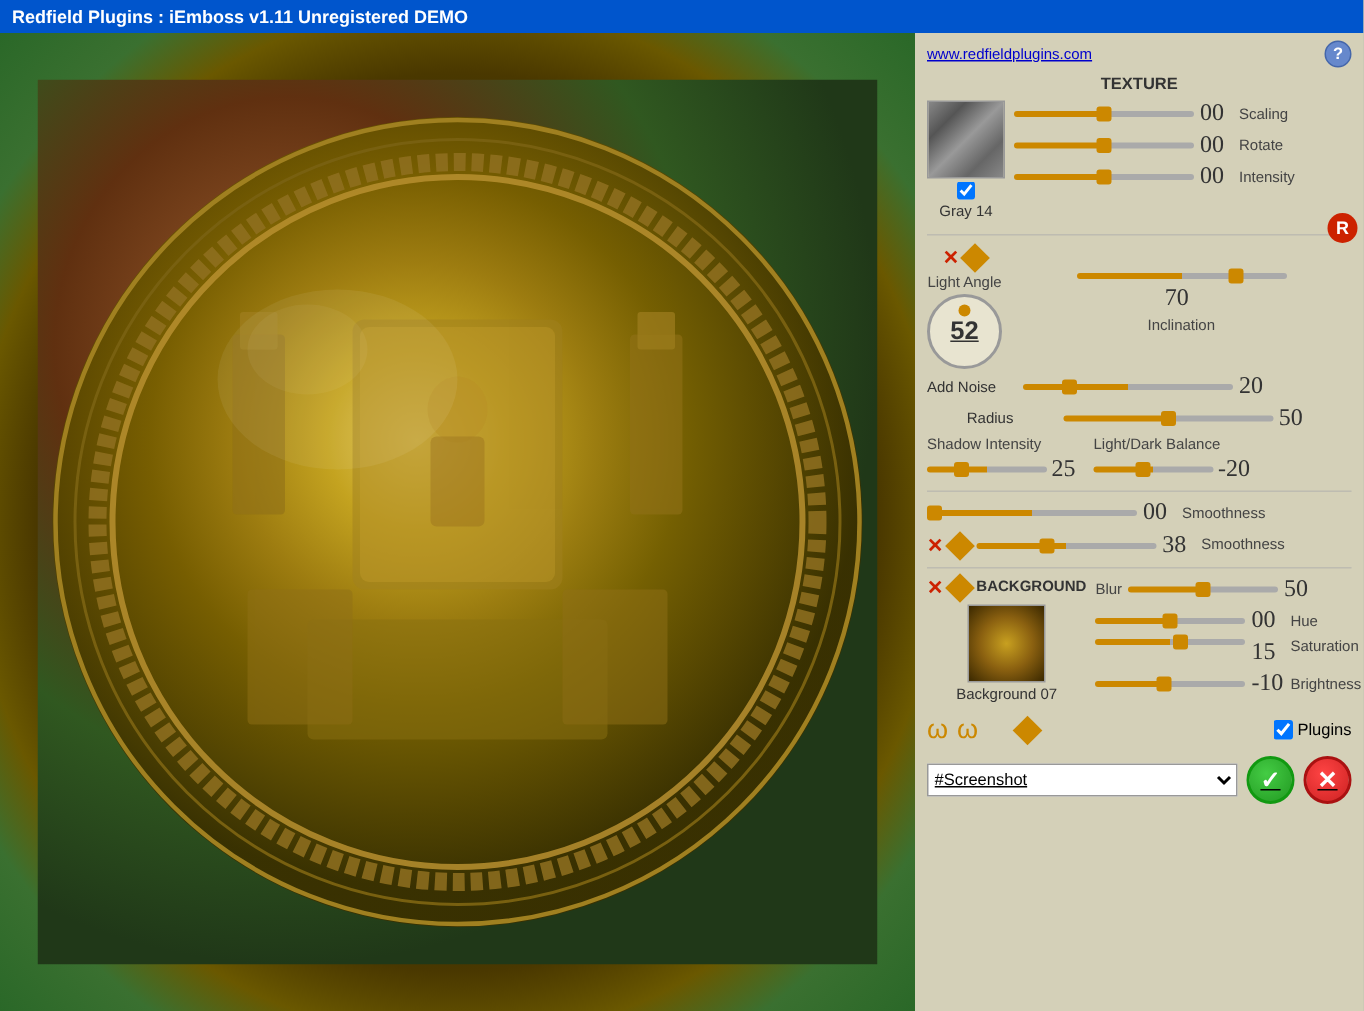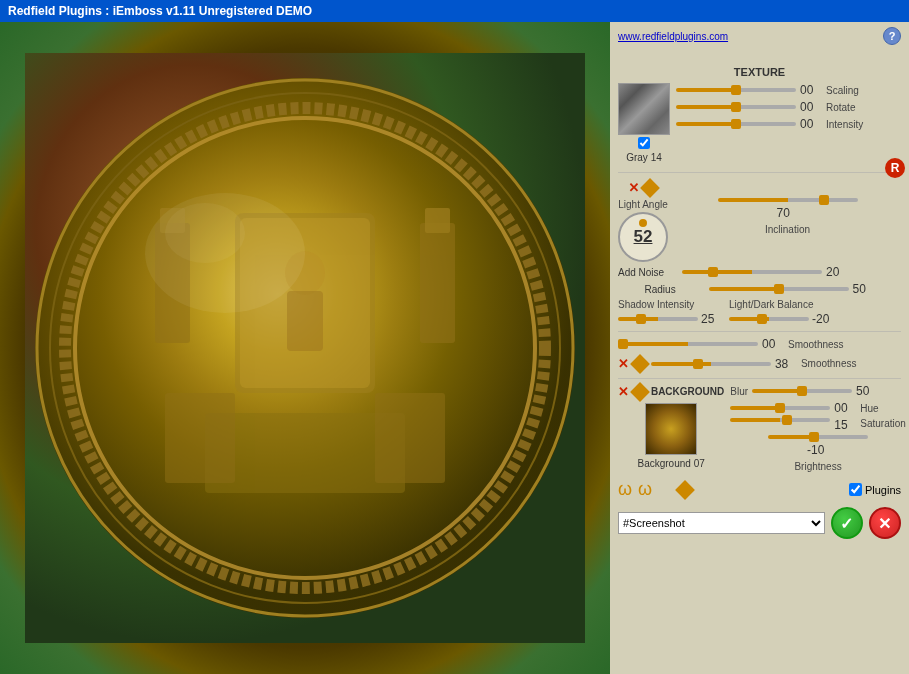--- a/index.html
+++ b/index.html
@@ -56,21 +56,21 @@
       padding: 5px 8px;
       display: flex;
       flex-direction: column;
       gap: 3px;
       overflow: hidden;
     }
     .top-link-row {
       display: flex;
       justify-content: space-between;
       align-items: center;
-      margin-bottom: 18px;
+      margin-bottom: 2px;
     }
     .link-text {
       color: #0000cc;
       font-size: 10px;
       text-decoration: underline;
       cursor: pointer;
     }
     .help-btn {
       width: 18px;
       height: 18px;
@@ -115,23 +115,24 @@
       display: flex;
       align-items: center;
       gap: 4px;
     }
     .slider-label-left {
       font-size: 10px;
       color: #333;
       min-width: 60px;
     }
     .value-label {
-      font-size: 12px;
+      font-size: 16px;
       color: #333;
       min-width: 22px;
+      font-family: Liberation Serif, serif;
     }
     input[type=range] {
       -webkit-appearance: none;
       height: 4px;
       background: linear-gradient(to right, #cc8800 0%, #cc8800 50%, #aaa 50%, #aaa 100%);
       border-radius: 2px;
       outline: none;
     }
     input[type=range]::-webkit-slider-thumb {
       -webkit-appearance: none;
@@ -237,20 +238,21 @@
       display: flex;
       align-items: center;
       gap: 3px;
       font-size: 11px;
     }
     .final-row {
       display: flex;
       align-items: center;
       gap: 6px;
       margin-top: 4px;
+      text-decoration: underline;
     }
     .screenshot-dropdown {
       flex: 1;
       height: 22px;
       font-size: 11px;
       background: white;
       border: 1px solid #999;
     }
     .ok-btn {
       width: 32px;
@@ -488,21 +490,21 @@
         <div style="display:flex;align-items:center;gap:4px;">
           <input type="range" style="width: 100px;" min="-180" max="180" value="0">
           <span class="value-label">00</span>
           <span class="inline-label">Hue</span>
         </div>
         <div style="display:flex;align-items:flex-start;gap:4px;">
           <input type="range" style="width: 100px;" min="-100" max="100" value="15">
           <span class="value-label">15</span>
           <span class="inline-label">Saturation</span>
         </div>
-        <div style="display:flex;align-items:center;gap:4px;flex-direction:column;">
+        <div style="display:flex;align-items:center;gap:4px;">
           <input type="range" style="width: 100px;" min="-100" max="100" value="-10">
           <span class="value-label">-10</span>
           <span class="inline-label">Brightness</span>
         </div>
       </div>
     </div>
 
     <div style="display:flex;align-items:center;justify-content:space-between;margin-top:4px;">
       <div style="display:flex;gap:6px;align-items:center;">
         <span style="color:#cc8800;font-size:18px;">ω</span>

